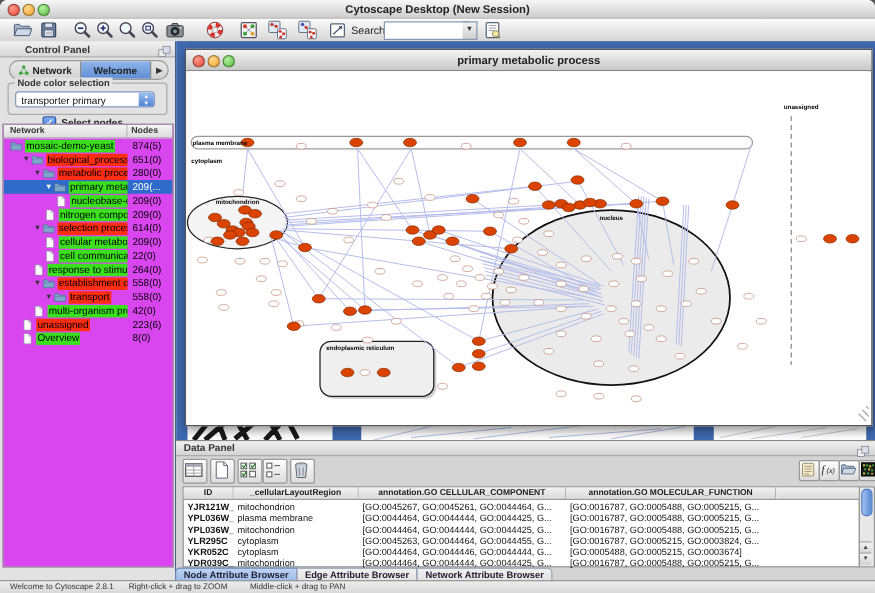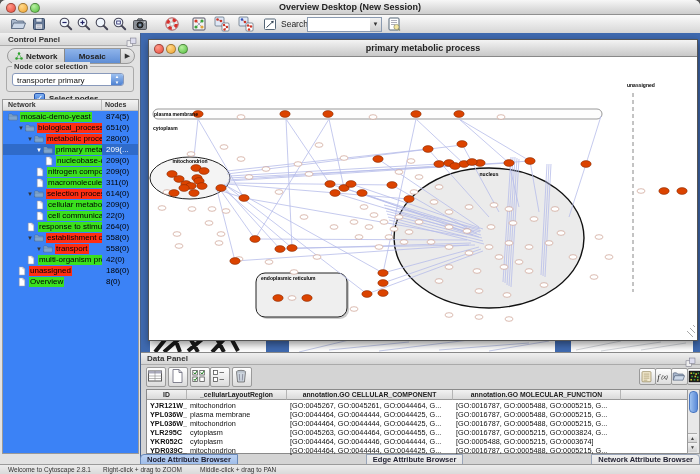--- a/index.html
+++ b/index.html
@@ -7,35 +7,35 @@
 #titlebar{position:absolute;left:0;top:0;width:700px;height:14px;background:linear-gradient(#f7f7f7,#cdcdcd);border-bottom:1px solid #8f8f8f;border-radius:6px 6px 0 0}
 .light{position:absolute;top:3px;width:8px;height:8px;border-radius:50%;border:0.5px solid rgba(0,0,0,.35)}
 #wtitle{position:absolute;left:0;right:0;top:0;height:14px;text-align:center;font-size:9px;font-weight:bold;color:#222;line-height:14px}
 #toolbar{position:absolute;left:0;top:15px;width:700px;height:18px;background:linear-gradient(#fbfbfb,#d6d6d6);border-bottom:1px solid #999}
 .tbtn{position:absolute;top:1px;width:17px;height:16px}
 .tbtn svg{width:16px;height:16px}
 #searchlbl{position:absolute;top:4px;font-size:8.5px;color:#222}
 #searchbox{position:absolute;top:2px;width:62px;height:11px;background:#fff;border:1px solid #8a9ab0;font-size:8px}
 #searcharrow{position:absolute;top:2px;width:11px;height:13px;background:linear-gradient(#f2f2f2,#cfcfcf);border:1px solid #8a9ab0;border-left:none;font-size:6px;color:#333;text-align:center;line-height:13px}
 #cp{position:absolute;left:0;top:33px;width:140px;height:431px;background:#e2e2e2;border-right:1px solid #47618c}
-#cp-header{position:absolute;left:0;top:0;width:100%;height:13px;background:linear-gradient(#f1f1f1,#d7d7d7);border-bottom:1px solid #adadad;font-size:8px;font-weight:bold;color:#333;line-height:13px;padding-left:8px;box-sizing:border-box}
+#cp-header{position:absolute;left:0;top:0;width:100%;height:13px;background:linear-gradient(#f1f1f1,#d7d7d7);border-bottom:1px solid #adadad;font-size:8px;font-weight:bold;color:#333;line-height:13px;padding-left:20px;box-sizing:border-box}
 .floaticon{position:absolute;right:3px;top:1px;width:11px;height:11px}
 #cp-tabs{position:absolute;left:7px;top:15px;width:126px;height:14px;border:1px solid #9a9a9a;border-radius:8px;background:linear-gradient(#e9e9e9,#d2d2d2);display:flex;align-items:stretch;overflow:hidden}
 .cptab{font-size:8px;font-weight:bold;color:#222;display:flex;align-items:center;justify-content:center;flex:1}
 .cptab.sel{background:linear-gradient(#8fb4ea,#5f8ed6);border-left:1px solid #888;border-right:1px solid #888}
 .cptab .nicon{width:10px;height:10px;margin-right:2px}
 #cptab-arrow{width:13px;display:flex;align-items:center;justify-content:center;font-size:7px;color:#333}
 #groupbox{position:absolute;left:6px;top:33px;width:126px;height:24px;border:1px solid #aaa;border-radius:3px}
 #groupbox-label{position:absolute;left:5px;top:-5px;background:#e2e2e2;padding:0 2px;font-size:7.5px;font-weight:bold;color:#333}
 #combo{position:absolute;left:5px;top:6px;width:112px;height:13px;background:#fff;border:1px solid #8899bb;border-radius:3px;font-size:8px;line-height:13px;padding-left:4px;box-sizing:border-box;color:#111}
 #combo-btn{position:absolute;right:0;top:0;width:12px;height:100%;background:linear-gradient(#9cc0f0,#4f82d2);border-radius:0 2px 2px 0;color:#fff;font-size:4.5px;line-height:6px;text-align:center}
 #checkrow{position:absolute;left:34px;top:60px;height:11px;display:flex;align-items:center}
 #checkbox{width:9px;height:9px;background:linear-gradient(#7db0f2,#3a6fd0);border:1px solid #2a55a8;border-radius:2px;color:#fff;font-size:8px;line-height:9px;text-align:center;font-weight:bold}
 #checklabel{font-size:8px;font-weight:bold;color:#222;margin-left:4px}
-#tree{position:absolute;left:2px;top:66px;width:135px;height:353px;background:#3b82f6;border:1px solid #999;overflow:hidden}
+#tree{position:absolute;left:2px;top:66px;width:135px;height:353px;background:#d946ef;border:1px solid #999;overflow:hidden}
 #tree-header{position:absolute;left:0;top:0;width:100%;height:10px;background:linear-gradient(#f4f4f4,#dcdcdc);border-bottom:1px solid #bbb;font-size:7px;font-weight:bold;color:#333}
 #th-net{position:absolute;left:5px;top:0;line-height:10px}
 #th-nodes{position:absolute;left:102px;top:0;line-height:10px}
 #th-div{position:absolute;left:98px;top:0;width:1px;height:10px;background:#bbb}
 #tree-rows{position:absolute;left:0;top:11px;width:100%}
 .trow{position:relative;height:11px;font-size:8px;white-space:nowrap;display:flex;align-items:center}
 .trow.sel{background:#2f6bca}
 .tarrow{font-size:6px;color:#333;width:8px;text-align:center;flex:0 0 8px}
 .trow.sel .tarrow{color:#fff}
 .ticon{width:11px;height:10px;flex:0 0 11px}
@@ -61,35 +61,35 @@
 .dpbtn svg{width:16px;height:16px}
 .dpbtn.sm{width:15px;height:15px;top:2px}
 .dpbtn.sm svg{width:13px;height:13px}
 #dp-table{position:absolute;left:5px;top:36px;width:540px;height:63px;background:#fff;border:1px solid #8a8a8a}
 .hcell{position:absolute;top:0;height:10px;background:linear-gradient(#f2f2f2,#dadada);border-right:1px solid #b5b5b5;border-bottom:1px solid #9a9a9a;font-size:6.8px;font-weight:bold;color:#222;text-align:center;line-height:10px;overflow:hidden;box-sizing:border-box}
 .tcell{position:absolute;height:9px;font-size:7.3px;color:#111;line-height:9px;padding-left:3px;box-sizing:border-box;overflow:hidden;white-space:nowrap}
 .tcell.id{font-weight:bold}
 #dp-scroll{position:absolute;left:546px;top:36px;width:11px;height:63px;background:#e8e8e8;border:1px solid #999}
 #dp-thumb{position:absolute;left:1px;top:1px;width:7px;height:20px;background:linear-gradient(90deg,#9ec2f0,#5a8ad8);border-radius:4px;border:0.5px solid #4a77c0}
 .scrollarrow{position:absolute;left:0;width:9px;height:9px;font-size:5px;color:#444;text-align:center;line-height:9px;background:linear-gradient(#f4f4f4,#d0d0d0);border-top:1px solid #aaa}
-#dp-tabs{position:absolute;left:0;top:101px;width:100%;height:16px;display:flex;justify-content:space-between}
+#dp-tabs{position:absolute;left:0;top:101px;width:100%;height:16px;display:flex;justify-content:flex-start}
 .dptab{font-size:7.5px;font-weight:bold;color:#223;border:1px solid #98a4b8;background:linear-gradient(#f0f0f0,#dcdcdc);padding:0 6px;line-height:9px;margin-left:-1px}
 .dptab.sel{background:linear-gradient(#bcd2f2,#8fb2e6);border-color:#6888b8}
 .dptab:first-child{border-radius:4px 0 0 4px}
 .dptab:last-child{border-radius:0 4px 4px 0}
 </style>
 </head>
 <body>
 
 <div id="app">
   <div id="titlebar">
     <span class="light" style="left:6px;background:radial-gradient(circle at 35% 30%,#ff9a8a,#e8493a)"></span>
     <span class="light" style="left:18px;background:radial-gradient(circle at 35% 30%,#ffd98a,#f0a32f)"></span>
     <span class="light" style="left:30px;background:radial-gradient(circle at 35% 30%,#b8f2a0,#52bb3c)"></span>
-    <div id="wtitle">Overview Desktop (New Session)</div>
+    <div id="wtitle">Cytoscape Desktop (New Session)</div>
   </div>
   <div id="toolbar">
     <span id="searchlbl" style="left: 281px;">Search:</span>
     <input id="searchbox" value="" style="left: 307px;">
     <div id="searcharrow" style="left: 370px;">▼</div>
   <span class="tbtn" style="left: 10px;"><svg width="16" height="16" viewBox="0 0 16 16">
           <path d="M1.5 12.5v-8a1 1 0 0 1 1-1h3l1.5 1.5h6a1 1 0 0 1 1 1v1.5" fill="#aab8cc" stroke="#4a5a74" stroke-width=".8"></path>
           <path d="M1.5 12.5l2-5.5h12l-2 5.5z" fill="#ccd8e8" stroke="#4a5a74" stroke-width=".8"></path>
         </svg></span>
       <span class="tbtn" style="left: 31px;"><svg width="16" height="16" viewBox="0 0 16 16">
@@ -189,21 +189,21 @@
               <line x1="4" y1="12" x2="8" y2="4" stroke="#2da32d" stroke-width=".8"></line>
               <line x1="12" y1="12" x2="8" y2="4" stroke="#2da32d" stroke-width=".8"></line>
               <line x1="4" y1="12" x2="12" y2="12" stroke="#2da32d" stroke-width=".8"></line>
               <circle cx="4" cy="12" r="2" fill="#2da32d"></circle>
               <circle cx="12" cy="12" r="2" fill="#2da32d"></circle>
               <circle cx="8" cy="4" r="2" fill="#2da32d"></circle>
             </svg></span>
           <span>Network</span>
         </div>
         <div class="cptab sel">
-          <span>Mosaic</span>
+          <span>Welcome</span>
         </div>
         <div id="cptab-arrow">▶</div>
       </div>
     <div id="groupbox">
       <div id="groupbox-label">Node color selection</div>
       <div id="combo"><span>transporter primary</span>
         <div id="combo-btn">▲<br>▼</div>
       </div>
     </div>
     <div id="checkrow">
@@ -268,102 +268,93 @@
           <div class="trow">
             <span style="flex: 0 0 32px;"></span>
             <span class="ticon"><svg width="10" height="10" viewBox="0 0 16 16">
                 <path d="M3.5 1.5h6l3 3v10h-9z" fill="#fff" stroke="#99a" stroke-width=".9"></path>
                 <path d="M9.5 1.5v3h3" fill="none" stroke="#99a" stroke-width=".9"></path>
               </svg></span>
             <span class="tlabel g" style="max-width: 53px;">nitrogen compou</span>
             <span class="tcount">209(0)</span>
           </div>
           <div class="trow">
+            <span style="flex: 0 0 23px;"></span>
+            <span class="tarrow">▼</span>
+            <span class="ticon"><svg width="10" height="10" viewBox="0 0 16 16">
+                <path d="M1 13V4a1 1 0 0 1 1-1h4l1.5 2H14a1 1 0 0 1 1 1v6a1 1 0 0 1-1 1H2a1 1 0 0 1-1-1z" fill="#7fa5cd" stroke="#46688e" stroke-width=".8"></path>
+                <path d="M1 6.5h14" stroke="#46688e" stroke-width=".5"></path>
+              </svg></span>
+            <span class="tlabel r" style="max-width: 54px;">selection process</span>
+            <span class="tcount">614(0)</span>
+          </div>
+          <div class="trow">
             <span style="flex: 0 0 32px;"></span>
             <span class="ticon"><svg width="10" height="10" viewBox="0 0 16 16">
                 <path d="M3.5 1.5h6l3 3v10h-9z" fill="#fff" stroke="#99a" stroke-width=".9"></path>
                 <path d="M9.5 1.5v3h3" fill="none" stroke="#99a" stroke-width=".9"></path>
               </svg></span>
-            <span class="tlabel g" style="max-width: 53px;">macromolecule</span>
-            <span class="tcount">311(0)</span>
+            <span class="tlabel g" style="max-width: 53px;">cellular metabol</span>
+            <span class="tcount">209(0)</span>
+          </div>
+          <div class="trow">
+            <span style="flex: 0 0 32px;"></span>
+            <span class="ticon"><svg width="10" height="10" viewBox="0 0 16 16">
+                <path d="M3.5 1.5h6l3 3v10h-9z" fill="#fff" stroke="#99a" stroke-width=".9"></path>
+                <path d="M9.5 1.5v3h3" fill="none" stroke="#99a" stroke-width=".9"></path>
+              </svg></span>
+            <span class="tlabel g" style="max-width: 53px;">cell communicat</span>
+            <span class="tcount">22(0)</span>
+          </div>
+          <div class="trow">
+            <span style="flex: 0 0 23px;"></span>
+            <span class="ticon"><svg width="10" height="10" viewBox="0 0 16 16">
+                <path d="M3.5 1.5h6l3 3v10h-9z" fill="#fff" stroke="#99a" stroke-width=".9"></path>
+                <path d="M9.5 1.5v3h3" fill="none" stroke="#99a" stroke-width=".9"></path>
+              </svg></span>
+            <span class="tlabel g" style="max-width: 62px;">response to stimul</span>
+            <span class="tcount">264(0)</span>
           </div>
           <div class="trow">
             <span style="flex: 0 0 23px;"></span>
             <span class="tarrow">▼</span>
             <span class="ticon"><svg width="10" height="10" viewBox="0 0 16 16">
                 <path d="M1 13V4a1 1 0 0 1 1-1h4l1.5 2H14a1 1 0 0 1 1 1v6a1 1 0 0 1-1 1H2a1 1 0 0 1-1-1z" fill="#7fa5cd" stroke="#46688e" stroke-width=".8"></path>
                 <path d="M1 6.5h14" stroke="#46688e" stroke-width=".5"></path>
               </svg></span>
-            <span class="tlabel r" style="max-width: 54px;">selection process</span>
-            <span class="tcount">614(0)</span>
+            <span class="tlabel r" style="max-width: 54px;">establishment of lo</span>
+            <span class="tcount">558(0)</span>
           </div>
           <div class="trow">
             <span style="flex: 0 0 32px;"></span>
+            <span class="tarrow">▼</span>
+            <span class="ticon"><svg width="10" height="10" viewBox="0 0 16 16">
+                <path d="M1 13V4a1 1 0 0 1 1-1h4l1.5 2H14a1 1 0 0 1 1 1v6a1 1 0 0 1-1 1H2a1 1 0 0 1-1-1z" fill="#7fa5cd" stroke="#46688e" stroke-width=".8"></path>
+                <path d="M1 6.5h14" stroke="#46688e" stroke-width=".5"></path>
+              </svg></span>
+            <span class="tlabel r" style="max-width: 45px;">transport</span>
+            <span class="tcount">558(0)</span>
+          </div>
+          <div class="trow">
+            <span style="flex: 0 0 23px;"></span>
             <span class="ticon"><svg width="10" height="10" viewBox="0 0 16 16">
                 <path d="M3.5 1.5h6l3 3v10h-9z" fill="#fff" stroke="#99a" stroke-width=".9"></path>
                 <path d="M9.5 1.5v3h3" fill="none" stroke="#99a" stroke-width=".9"></path>
               </svg></span>
-            <span class="tlabel g" style="max-width: 53px;">cellular metabol</span>
-            <span class="tcount">209(0)</span>
-          </div>
-          <div class="trow">
-            <span style="flex: 0 0 32px;"></span>
+            <span class="tlabel g" style="max-width: 62px;">multi-organism pro</span>
+            <span class="tcount">42(0)</span>
+          </div>
+          <div class="trow">
+            <span style="flex: 0 0 14px;"></span>
             <span class="ticon"><svg width="10" height="10" viewBox="0 0 16 16">
                 <path d="M3.5 1.5h6l3 3v10h-9z" fill="#fff" stroke="#99a" stroke-width=".9"></path>
                 <path d="M9.5 1.5v3h3" fill="none" stroke="#99a" stroke-width=".9"></path>
               </svg></span>
-            <span class="tlabel g" style="max-width: 53px;">cell communicat</span>
-            <span class="tcount">22(0)</span>
-          </div>
-          <div class="trow">
-            <span style="flex: 0 0 23px;"></span>
-            <span class="ticon"><svg width="10" height="10" viewBox="0 0 16 16">
-                <path d="M3.5 1.5h6l3 3v10h-9z" fill="#fff" stroke="#99a" stroke-width=".9"></path>
-                <path d="M9.5 1.5v3h3" fill="none" stroke="#99a" stroke-width=".9"></path>
-              </svg></span>
-            <span class="tlabel g" style="max-width: 62px;">response to stimul</span>
-            <span class="tcount">264(0)</span>
-          </div>
-          <div class="trow">
-            <span style="flex: 0 0 23px;"></span>
-            <span class="tarrow">▼</span>
-            <span class="ticon"><svg width="10" height="10" viewBox="0 0 16 16">
-                <path d="M1 13V4a1 1 0 0 1 1-1h4l1.5 2H14a1 1 0 0 1 1 1v6a1 1 0 0 1-1 1H2a1 1 0 0 1-1-1z" fill="#7fa5cd" stroke="#46688e" stroke-width=".8"></path>
-                <path d="M1 6.5h14" stroke="#46688e" stroke-width=".5"></path>
-              </svg></span>
-            <span class="tlabel r" style="max-width: 54px;">establishment of lo</span>
-            <span class="tcount">558(0)</span>
-          </div>
-          <div class="trow">
-            <span style="flex: 0 0 32px;"></span>
-            <span class="tarrow">▼</span>
-            <span class="ticon"><svg width="10" height="10" viewBox="0 0 16 16">
-                <path d="M1 13V4a1 1 0 0 1 1-1h4l1.5 2H14a1 1 0 0 1 1 1v6a1 1 0 0 1-1 1H2a1 1 0 0 1-1-1z" fill="#7fa5cd" stroke="#46688e" stroke-width=".8"></path>
-                <path d="M1 6.5h14" stroke="#46688e" stroke-width=".5"></path>
-              </svg></span>
-            <span class="tlabel r" style="max-width: 45px;">transport</span>
-            <span class="tcount">558(0)</span>
-          </div>
-          <div class="trow">
-            <span style="flex: 0 0 23px;"></span>
-            <span class="ticon"><svg width="10" height="10" viewBox="0 0 16 16">
-                <path d="M3.5 1.5h6l3 3v10h-9z" fill="#fff" stroke="#99a" stroke-width=".9"></path>
-                <path d="M9.5 1.5v3h3" fill="none" stroke="#99a" stroke-width=".9"></path>
-              </svg></span>
-            <span class="tlabel g" style="max-width: 62px;">multi-organism pro</span>
-            <span class="tcount">42(0)</span>
-          </div>
-          <div class="trow">
-            <span style="flex: 0 0 14px;"></span>
-            <span class="ticon"><svg width="10" height="10" viewBox="0 0 16 16">
-                <path d="M3.5 1.5h6l3 3v10h-9z" fill="#fff" stroke="#99a" stroke-width=".9"></path>
-                <path d="M9.5 1.5v3h3" fill="none" stroke="#99a" stroke-width=".9"></path>
-              </svg></span>
             <span class="tlabel r" style="max-width: 71px;">unassigned</span>
-            <span class="tcount">186(0)</span>
+            <span class="tcount">223(6)</span>
           </div>
           <div class="trow">
             <span style="flex: 0 0 14px;"></span>
             <span class="ticon"><svg width="10" height="10" viewBox="0 0 16 16">
                 <path d="M3.5 1.5h6l3 3v10h-9z" fill="#fff" stroke="#99a" stroke-width=".9"></path>
                 <path d="M9.5 1.5v3h3" fill="none" stroke="#99a" stroke-width=".9"></path>
               </svg></span>
             <span class="tlabel g" style="max-width: 71px;">Overview</span>
             <span class="tcount">8(0)</span>
           </div>

